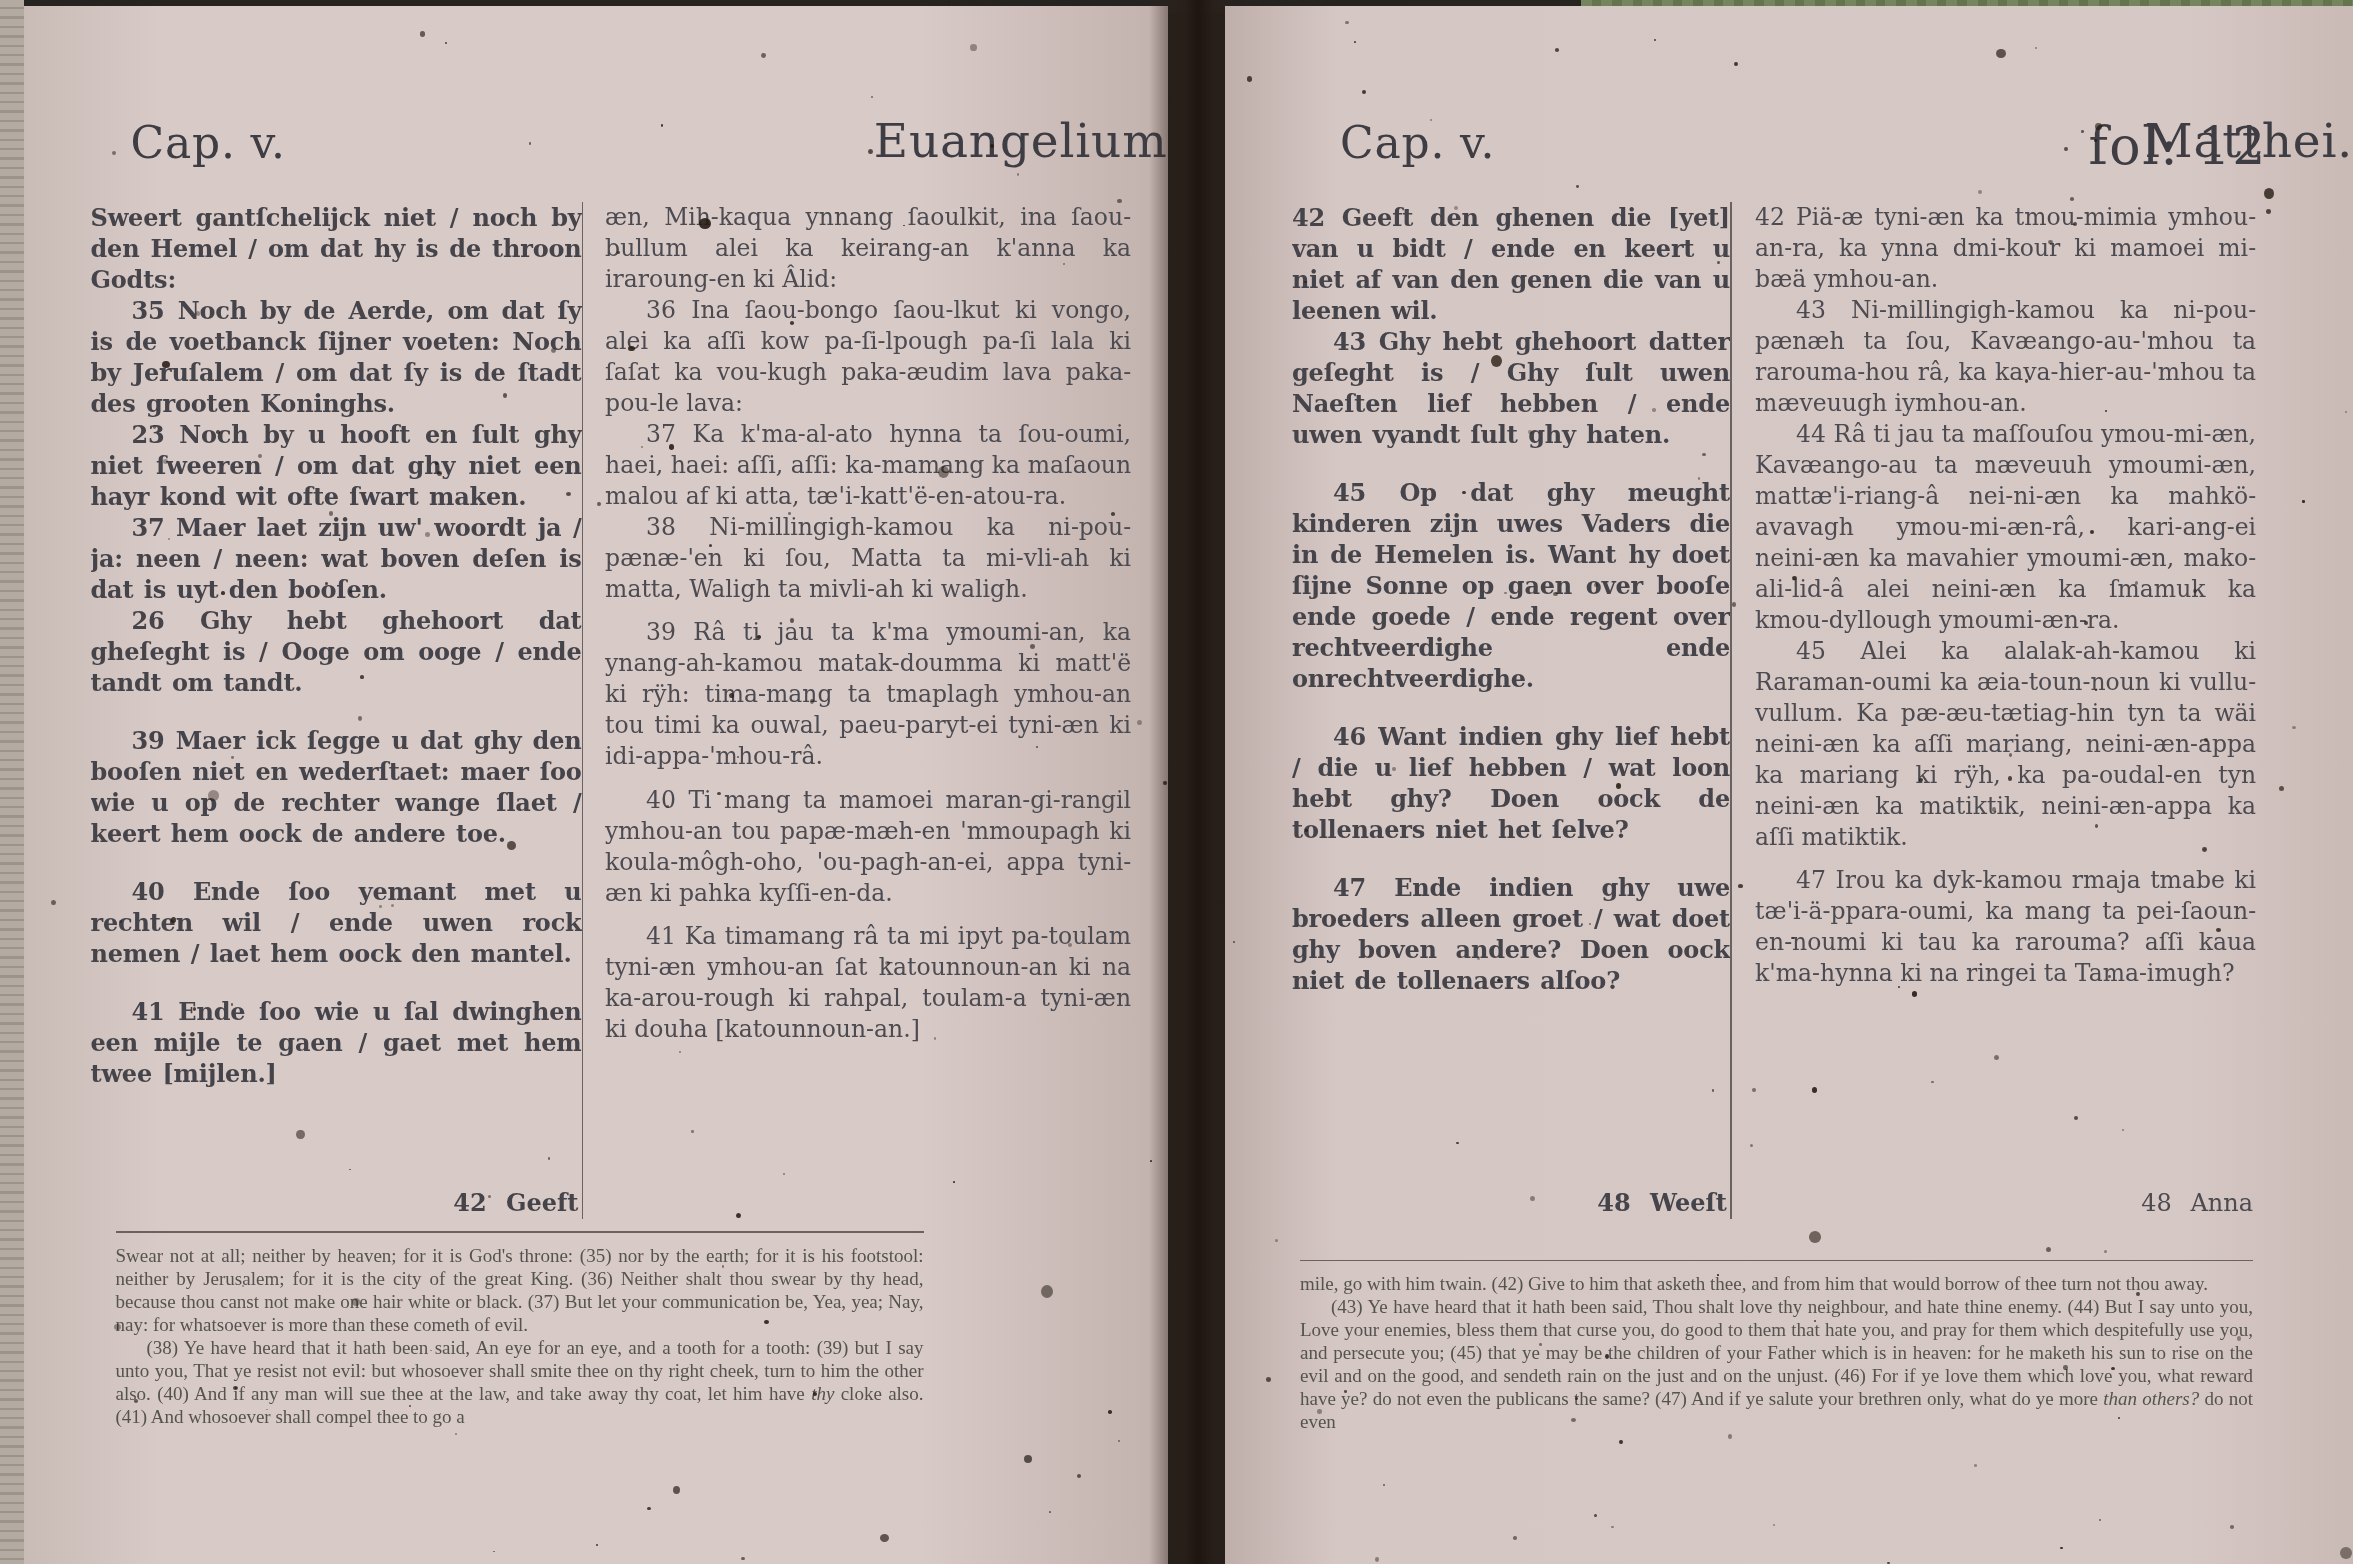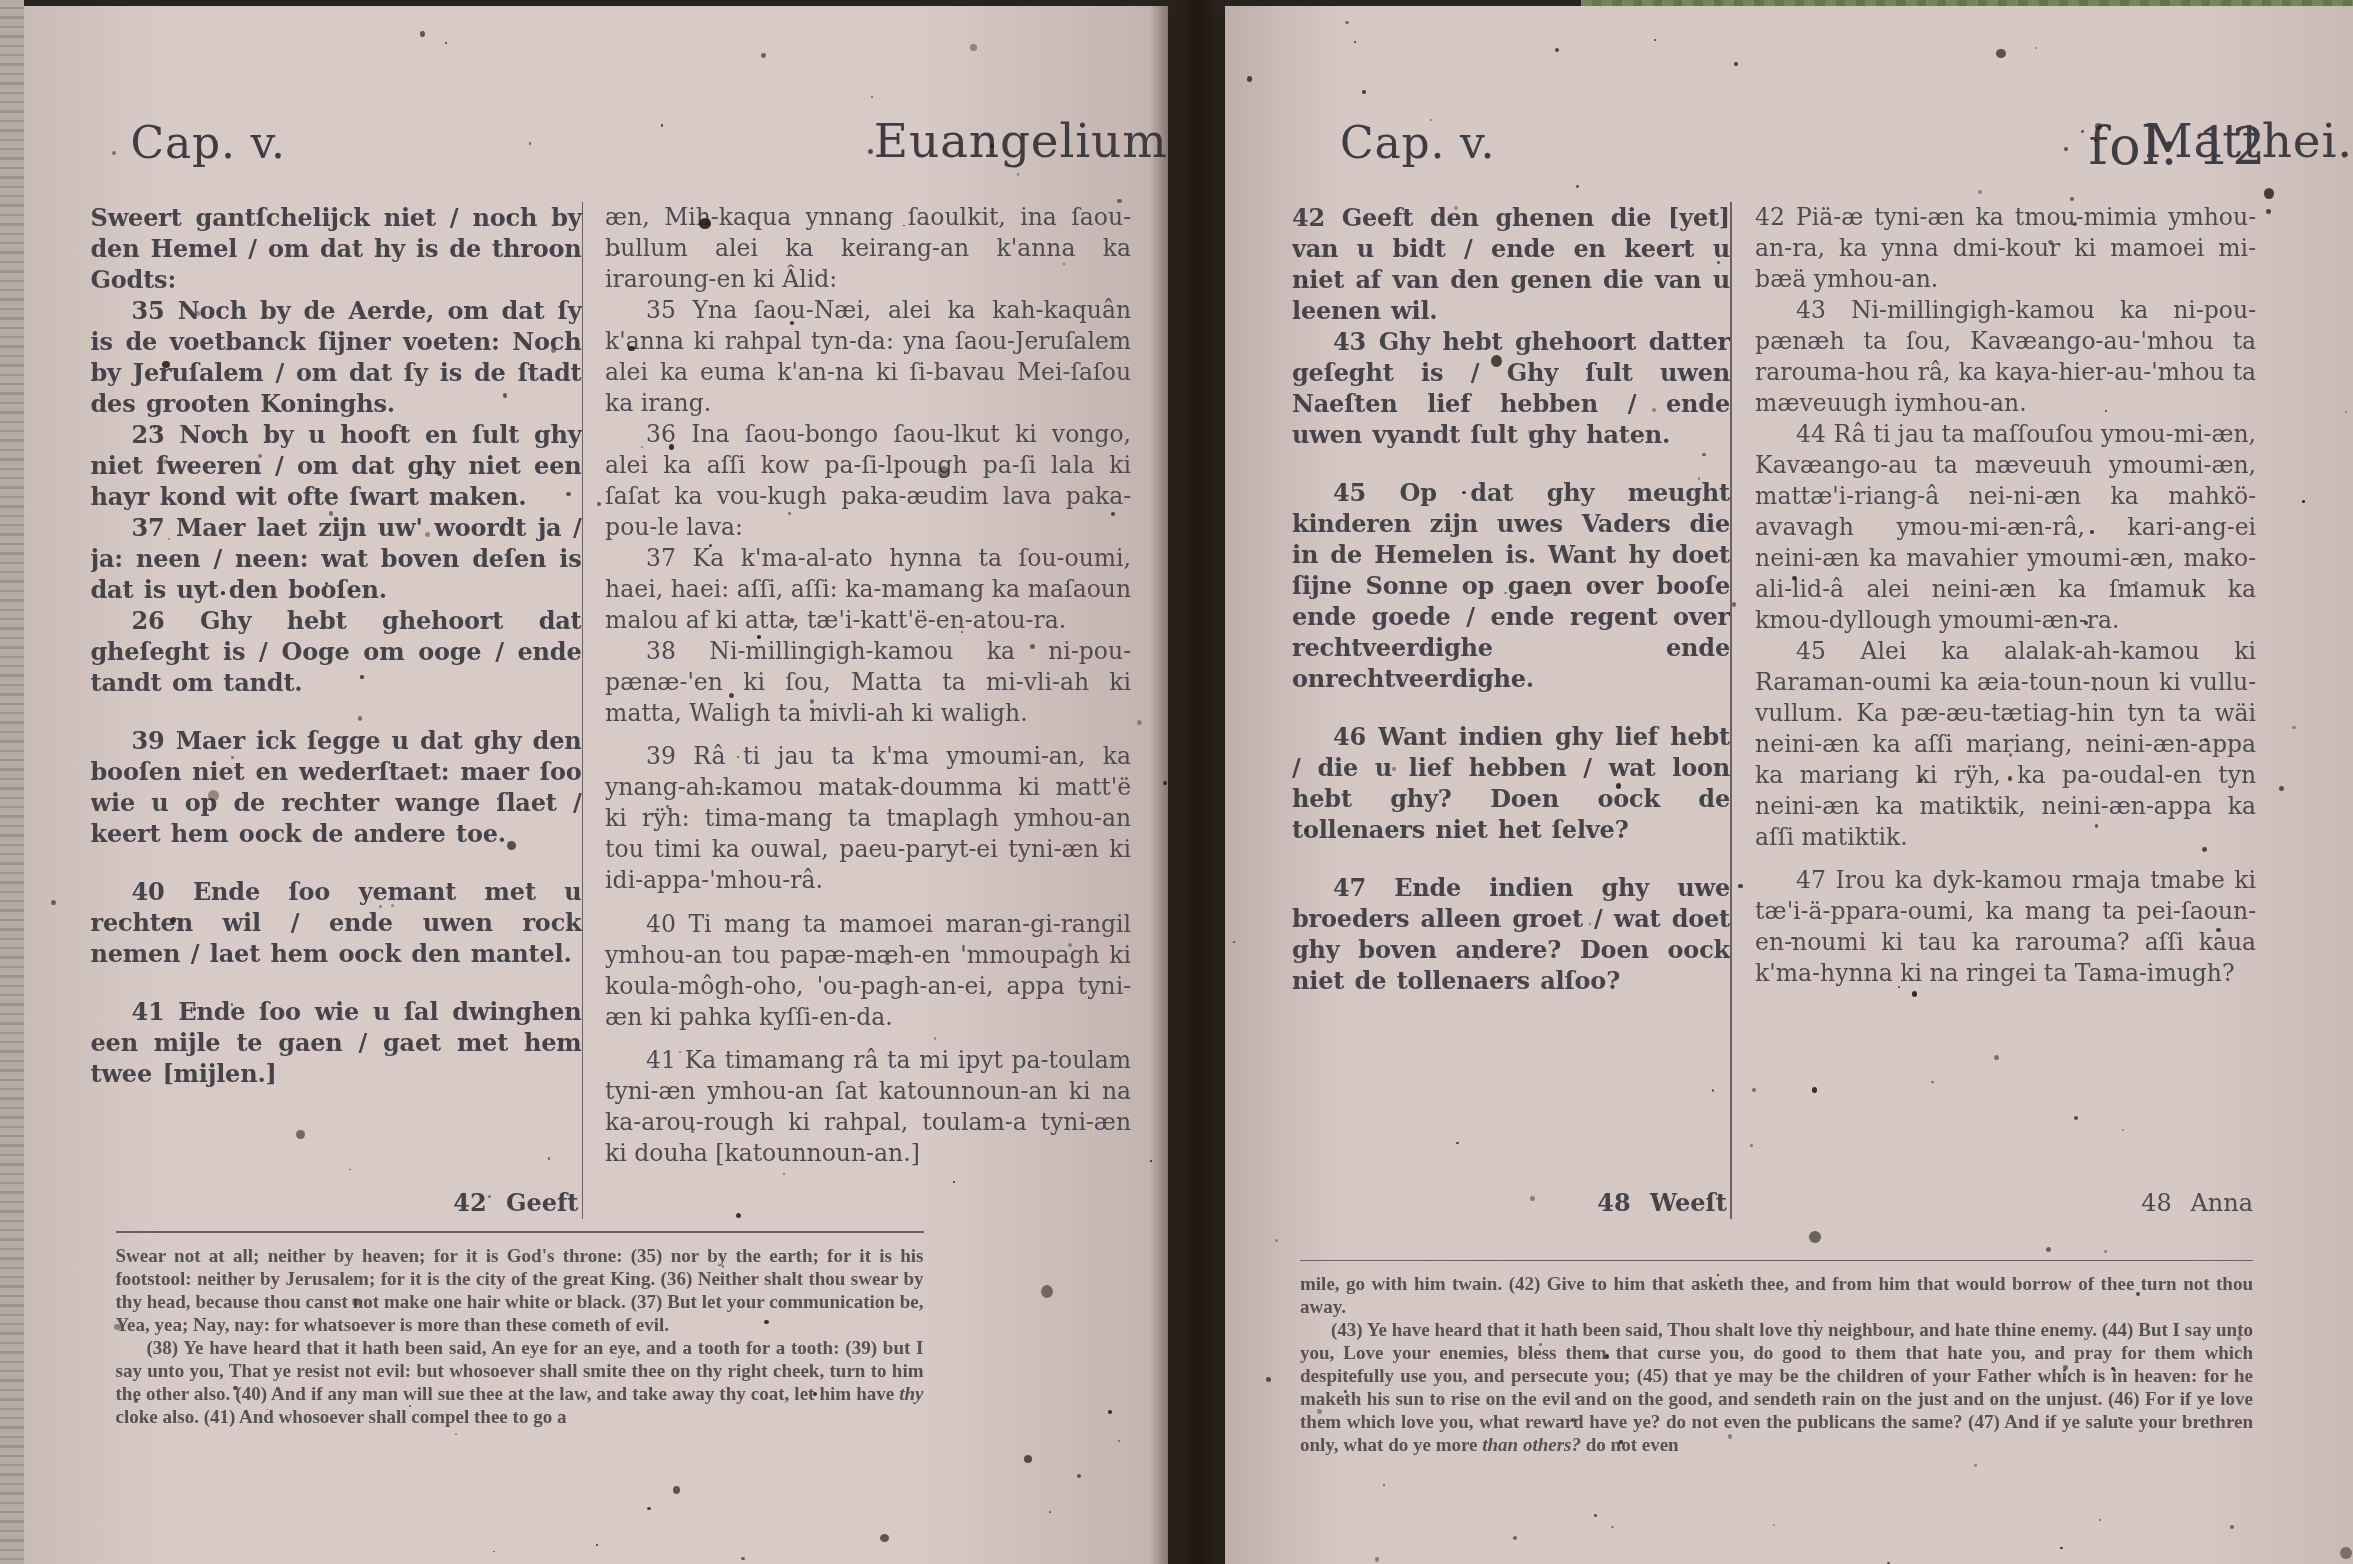--- a/index.html
+++ b/index.html
@@ -43,21 +43,21 @@
   .roman p{font-size:23.5px;line-height:31px;font-weight:400;color:#4c4b51;
       text-align:justify;margin:0;text-indent:41px;}
   .roman p:first-child{text-indent:0;}
   .gap{margin-top:27px !important;}
   .sgap{margin-top:12.5px !important;}
 
   .catchword{position:absolute;right:3.1px;bottom:1.6px;font-size:24px;font-weight:700;
       color:#45444a;word-spacing:11px;}
   .catchword.rm{font-weight:400;color:#4c4b51;}
 
-  .foot{position:relative;margin:12.5px 33px 0 92px;color:#55534f;font-weight:bold;}
+  .foot{position:relative;margin:12.5px 33px 0 92px;color:#55534f;}
   #right-page .foot{margin-top:41px;margin-left:75px;}
   .rule-h{height:1.6px;background:#6a6260;width:808px;margin-bottom:11px;}
   #right-page .rule-h{width:953px;}
   .fn{font-family:"Liberation Serif",serif;font-size:19px;line-height:23px;
       text-align:justify;margin:0;width:808px;}
   #right-page .fn{width:953px;}
   .fn.ind{text-indent:31px;}
   .it{font-style:italic;}
 
   #speckles{position:absolute;left:0;top:0;width:2354px;height:1565px;pointer-events:none;}
@@ -85,21 +85,20 @@
           <p>37 Maer laet zijn uw' woordt ja / ja: neen / neen: wat boven deſen is dat is uyt den booſen.</p>
           <p>26 Ghy hebt ghehoort dat gheſeght is / Ooge om ooge / ende tandt om tandt.</p>
           <p class="gap">39 Maer ick ſegge u dat ghy den booſen niet en wederſtaet: maer ſoo wie u op de rechter wange ſlaet / keert hem oock de andere toe.</p>
           <p class="gap">40 Ende ſoo yemant met u rechten wil / ende uwen rock nemen / laet hem oock den mantel.</p>
           <p class="gap">41 Ende ſoo wie u ſal dwinghen een mijle te gaen / gaet met hem twee [mijlen.]</p>
           <div class="catchword">42 Geeft</div>
         </div>
         <div class="rule-v"></div>
         <div class="col col2 roman">
           <p>æn, Mih-kaqua ynnang ſaoulkit, ina ſaou-bullum alei ka keirang-an k'anna ka iraroung-en ki Âlid:</p>
-          <p>35 Yna ſaou-Næi, alei ka kah-kaquân k'anna ki rahpal tyn-da: yna ſaou-Jeruſalem alei ka euma k'an-na ki ſi-bavau Mei-ſaſou ka irang.</p>
           <p>36 Ina ſaou-bongo ſaou-lkut ki vongo, alei ka aſſi kow pa-ſi-lpough pa-ſi lala ki ſaſat ka vou-kugh paka-æudim lava paka-pou-le lava:</p>
           <p>37 Ka k'ma-al-ato hynna ta ſou-oumi, haei, haei: aſſi, aſſi: ka-mamang ka maſaoun malou af ki atta, tæ'i-katt'ë-en-atou-ra.</p>
           <p>38 Ni-millingigh-kamou ka ni-pou-pænæ-'en ki ſou, Matta ta mi-vli-ah ki matta, Waligh ta mivli-ah ki waligh.</p>
           <p class="sgap">39 Râ ti jau ta k'ma ymoumi-an, ka ynang-ah-kamou matak-doumma ki matt'ë ki rÿh: tima-mang ta tmaplagh ymhou-an tou timi ka ouwal, paeu-paryt-ei tyni-æn ki idi-appa-'mhou-râ.</p>
           <p class="sgap">40 Ti mang ta mamoei maran-gi-rangil ymhou-an tou papæ-mæh-en 'mmoupagh ki koula-môgh-oho, 'ou-pagh-an-ei, appa tyni-æn ki pahka kyſſi-en-da.</p>
           <p class="sgap">41 Ka timamang râ ta mi ipyt pa-toulam tyni-æn ymhou-an ſat katounnoun-an ki na ka-arou-rough ki rahpal, toulam-a tyni-æn ki douha [katounnoun-an.]</p>
         </div>
       </div>
       <div class="foot">
         <div class="rule-h"></div>

